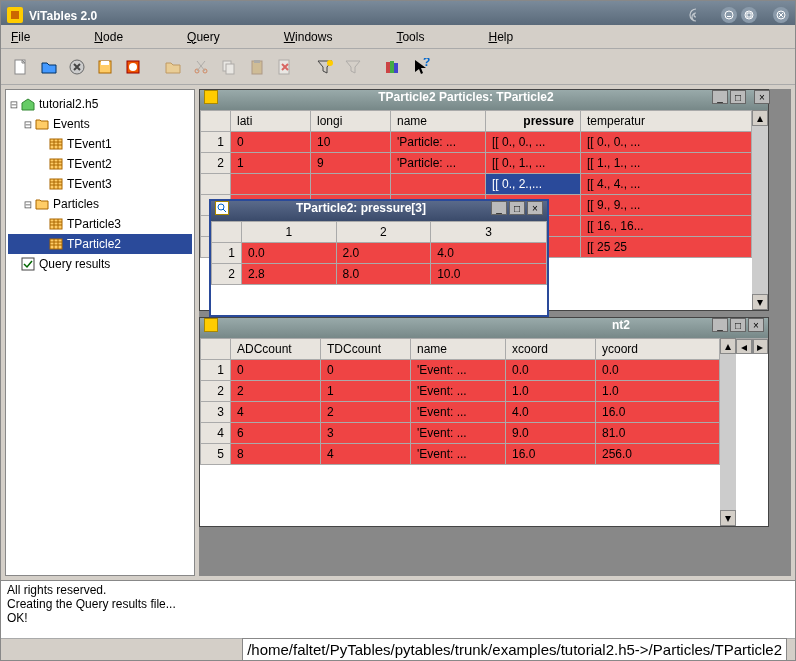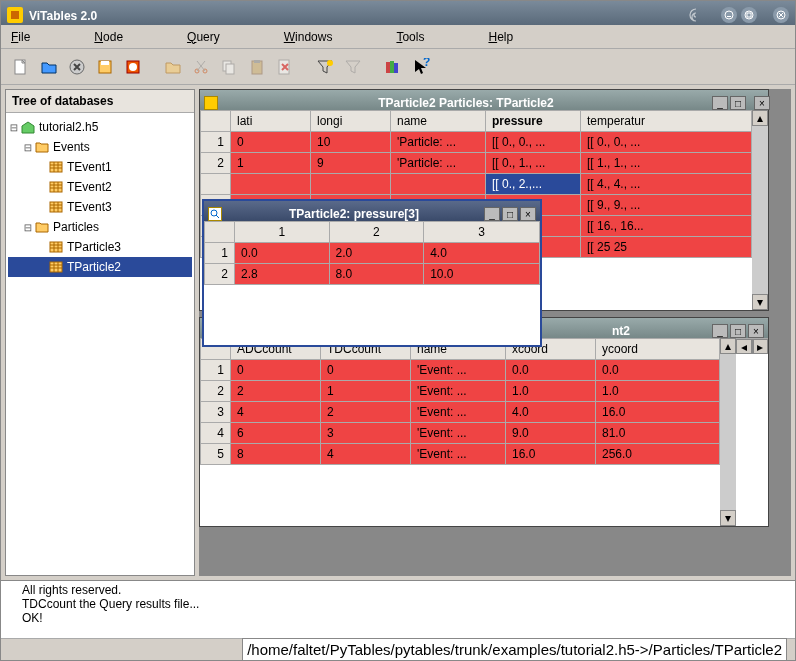--- a/index.html
+++ b/index.html
@@ -20,32 +20,32 @@
 .tree-body { flex: 1; padding: 4px 2px; overflow: auto; }
 .tree-node { display: flex; align-items: center; height: 20px; cursor: pointer; white-space: nowrap; }
 .tree-node .exp { width: 12px; text-align: center; color: #555; font-size: 10px; }
 .tree-node .ticon { width: 16px; height: 16px; margin-right: 3px; display: flex; align-items: center; justify-content: center; }
 .tree-node.selected { background: #2a4a9a; color: #fff; }
 .indent1 { padding-left: 14px; }
 .indent2 { padding-left: 28px; }
 .mdi { flex: 1; background: #888; position: relative; overflow: hidden; }
 .subwin { position: absolute; background: #d4cfc8; border: 1px solid #444; display: flex; flex-direction: column; }
 .subwin.active > .sub-title { background: linear-gradient(to bottom, #5a6a8a, #3a4a6a); }
-.sub-title { background: linear-gradient(to bottom, #9aa, #788); color: #fff; height: 20px; display: flex; align-items: flex-end; padding: 0 4px; }
+.sub-title { background: linear-gradient(to bottom, #9aa, #788); color: #fff; height: 20px; display: flex; align-items: flex-start; padding: 0 4px; }
 .sub-title .sicon { width: 14px; height: 14px; background: #fc0; margin-right: 4px; border: 1px solid #a80; }
 .sub-title .stitle { flex: 1; text-align: center; font-weight: bold; }
 .sub-title .sbtn { width: 16px; height: 14px; background: #bbb; border: 1px solid #666; margin-left: 2px; display: flex; align-items: center; justify-content: center; font-size: 10px; color: #000; cursor: pointer; }
 .sub-body { flex: 1; overflow: hidden; background: #fff; }
 table { border-collapse: collapse; background: #ef4444; }
 th, td { border: 1px solid #aaa; padding: 3px 6px; text-align: left; white-space: nowrap; overflow: hidden; }
 th { background: #e8e4de; font-weight: normal; }
 th.rowh { text-align: right; width: 30px; }
-th.bold { font-weight: bold; }
+th.bold { font-weight: bold; text-align: right; }
 td.selected { background: #2a4a9a; color: #fff; }
-.console { height: 58px; background: #fff; border-top: 1px solid #888; padding: 2px 21px; overflow: hidden; }
+.console { height: 58px; background: #fff; border-top: 1px solid #888; padding: 2px 6px; overflow: hidden; }
 .statusbar { height: 22px; background: #d4cfc8; border-top: 1px solid #aaa; display: flex; align-items: center; justify-content: flex-end; padding: 0 8px; }
 .statusbar .path { background: #fff; border: 1px solid #888; padding: 2px 4px; font-size: 15px; }
 .scroll-h { height: 16px; background: #d4cfc8; border-top: 1px solid #aaa; display: flex; }
 .scroll-h .track { flex: 1; background: #ccc; position: relative; }
 .scroll-h .thumb { position: absolute; left: 0; top: 0; height: 100%; width: 40%; background: #d4cfc8; border: 1px solid #888; }
 .scroll-h .arrow { width: 16px; background: #d4cfc8; border: 1px solid #888; display:flex;align-items:center;justify-content:center; }
 .scroll-v { width: 16px; background: #d4cfc8; display:flex; flex-direction:column;}
 .scroll-v .track { flex:1; background:#ccc; }
 .scroll-v .arrow { height:16px; background:#d4cfc8; border:1px solid #888; display:flex;align-items:center;justify-content:center;}
 svg { display: block; }
@@ -181,21 +181,20 @@
       <svg width="18" height="18">
         <path d="M3 2l0 12 4-3 2 5 2-1-2-5h5z" fill="#000"></path>
         <text x="11" y="8" font-size="10" fill="#06c" font-weight="bold">?</text>
       </svg>
     </span>
 </div>
 
 <div class="main">
 
   <div class="tree-panel">
-    <div class="tree-header">Tree of databases</div>
     <div class="tree-body">
       <div class="tree-node">
           <span class="exp">⊟</span>
           <span class="ticon">
             <svg width="14" height="14">
               <path d="M1 6l6-4 6 4v7H1z" fill="#6c6" stroke="#383"></path>
             </svg>
           </span>
           <span>tutorial2.h5</span>
         </div>
@@ -259,20 +258,30 @@
         </div>
       <div class="tree-node indent2 selected">
           <span class="exp"></span>
           <span class="ticon">
             <svg width="14" height="12">
               <rect x="1" y="1" width="12" height="10" fill="#fc6" stroke="#a60"></rect>
               <path d="M1 4h12M1 7h12M5 1v10M9 1v10" stroke="#a60"></path>
             </svg>
           </span>
           <span>TParticle2</span>
+        </div>
+      <div class="tree-node">
+          <span class="exp"></span>
+          <span class="ticon">
+            <svg width="14" height="14">
+              <rect x="1" y="1" width="12" height="12" fill="#fff" stroke="#444"></rect>
+              <path d="M3 7l3 3 5-6" fill="none" stroke="#060" stroke-width="1.5"></path>
+            </svg>
+          </span>
+          <span>Query results</span>
         </div>
     </div>
   </div>
 
   <div class="mdi">
 
     <div class="subwin" style="left:0;top:0;width:570px;height:222px">
       <div class="sub-title">
         <span class="sicon"></span>
         <span class="stitle">TParticle2 Particles: TParticle2</span>
@@ -424,21 +433,21 @@
         <div class="scroll-h">
             <div class="arrow">◂</div>
             <div class="track">
               <div class="thumb"></div>
             </div>
             <div class="arrow">▸</div>
           </div>
       </div>
     </div>
 
-    <div class="subwin active" style="left:3px;top:110px;width:340px;height:148px;border:2px solid #2a4a9a">
+    <div class="subwin active" style="left:10px;top:110px;width:340px;height:118px;border:2px solid #2a4a9a">
       <div class="sub-title">
         <span class="sicon" style="background:#fff">
             <svg width="12" height="12">
               <circle cx="5" cy="5" r="3" fill="none" stroke="#06c"></circle>
               <path d="M7 7l3 3" stroke="#06c"></path>
             </svg>
           </span>
         <span class="stitle">TParticle2: pressure[3]</span>
         <span class="sbtn">_</span>
         <span class="sbtn">□</span>
@@ -468,19 +477,19 @@
         </tbody>
           </table>
       </div>
     </div>
 
   </div>
 </div>
 
 <div class="console">
   <div>All rights reserved.</div>
-  <div>TDCcount the Query results file...</div>
+  <div>Creating the Query results file...</div>
   <div>OK!</div>
 </div>
 
 <div class="statusbar">
   <span class="path">/home/faltet/PyTables/pytables/trunk/examples/tutorial2.h5-&gt;/Particles/TParticle2</span>
 </div>
 
 </body></html>

